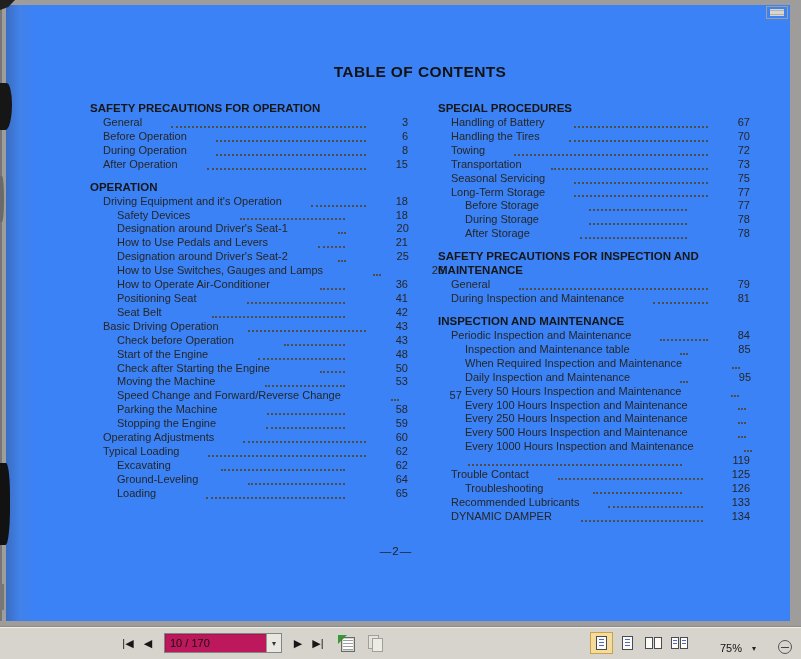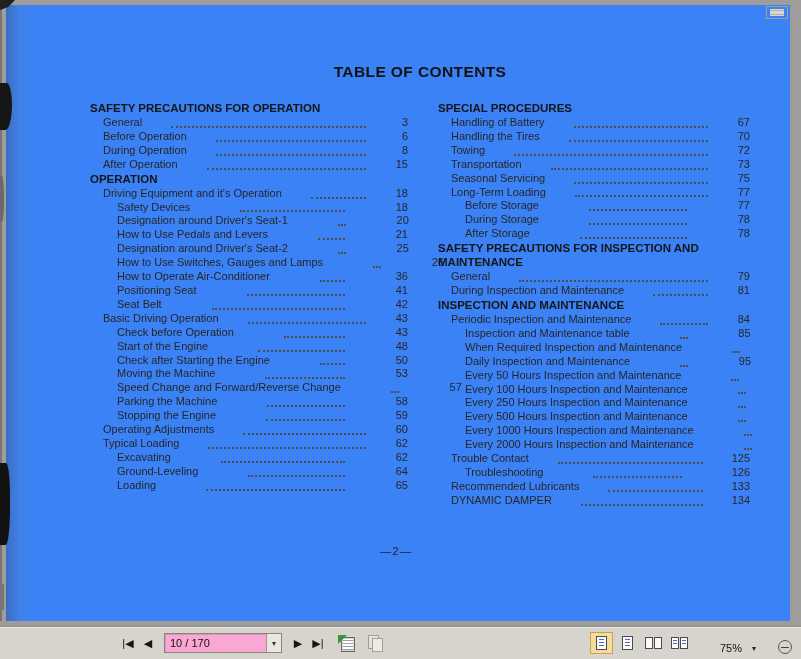--- a/index.html
+++ b/index.html
@@ -24,21 +24,21 @@
   .content { position:absolute; left:84px; top:0; width:660px; }
   .doc-title {
     margin-top:58px; text-align:center;
     font-weight:bold; font-size:15.5px; letter-spacing:.4px; color:#121212;
   }
   .cols { display:flex; margin-top:20px; }
   .col-left  { width:318px; }
   .col-gap   { width:30px; }
   .col-right { width:312px; }
 
-  .toc-section + .toc-section { }
+  .toc-section + .toc-section { margin-top:8px; }
   .toc-heading {
     font-weight:bold; font-size:11.5px; line-height:14px; color:#161616;
     margin-bottom:1px;
   }
   .toc-row {
     display:flex; align-items:flex-end;
     font-size:11px; line-height:13.9px; color:#262626;
   }
   .toc-row.lvl1 { padding-left:13px;gap:26px; }
   .toc-row.lvl2 { padding-left:27px;gap:47px; }
@@ -79,21 +79,21 @@
     box-sizing:border-box;
     display:flex; align-items:center;
   }
   .nav-cluster { display:flex; align-items:center; margin-left:118px; }
   .tb-btn {
     width:20px; height:20px; display:flex; align-items:center; justify-content:center;
     font-size:11px; color:#161616; user-select:none;
   }
   .page-box {
     display:flex; align-items:stretch; width:118px; height:20px; margin:0 6px;
-    background:#f9a8d4; border:1px solid #87857f; box-sizing:border-box;
+    background:#be185d; border:1px solid #87857f; box-sizing:border-box;
     box-shadow:inset 1px 1px 0 rgba(0,0,0,.12);
   }
   .page-box input {
     border:none; outline:none; flex:1; min-width:0;
     font-family:inherit; font-size:11px; color:#111; padding:0 5px; background:transparent;
   }
   .page-box .dd {
     width:14px; border-left:1px solid #9a988f; background:#e9e7e1;
     display:flex; align-items:center; justify-content:center; font-size:8px; color:#333;
   }
@@ -299,21 +299,21 @@
                 <span class="toc-title">Transportation</span>
                 <span class="leader"></span>
                 <span class="toc-page">73</span>
               </div>
               <div class="toc-row lvl1">
                 <span class="toc-title">Seasonal Servicing</span>
                 <span class="leader"></span>
                 <span class="toc-page">75</span>
               </div>
               <div class="toc-row lvl1">
-                <span class="toc-title">Long-Term Loading</span>
+                <span class="toc-title">Long-Term Storage</span>
                 <span class="leader"></span>
                 <span class="toc-page">77</span>
               </div>
               <div class="toc-row lvl2">
                 <span class="toc-title">Before Storage</span>
                 <span class="leader"></span>
                 <span class="toc-page">77</span>
               </div>
               <div class="toc-row lvl2">
                 <span class="toc-title">During Storage</span>
@@ -380,21 +380,20 @@
                 <span class="toc-title">Every 500 Hours Inspection and Maintenance</span>
                 <span class="leader"></span>
                 <span class="toc-page">110</span>
               </div>
               <div class="toc-row lvl2">
                 <span class="toc-title">Every 1000 Hours Inspection and Maintenance</span>
                 <span class="leader"></span>
                 <span class="toc-page">195</span>
               </div>
               <div class="toc-row lvl2">
-                <span class="toc-title">Every 2000 Hours Inspection and Maintenance</span>
                 <span class="leader"></span>
                 <span class="toc-page">119</span>
               </div>
               <div class="toc-row lvl1">
                 <span class="toc-title">Trouble Contact</span>
                 <span class="leader"></span>
                 <span class="toc-page">125</span>
               </div>
               <div class="toc-row lvl2">
                 <span class="toc-title">Troubleshooting</span>

